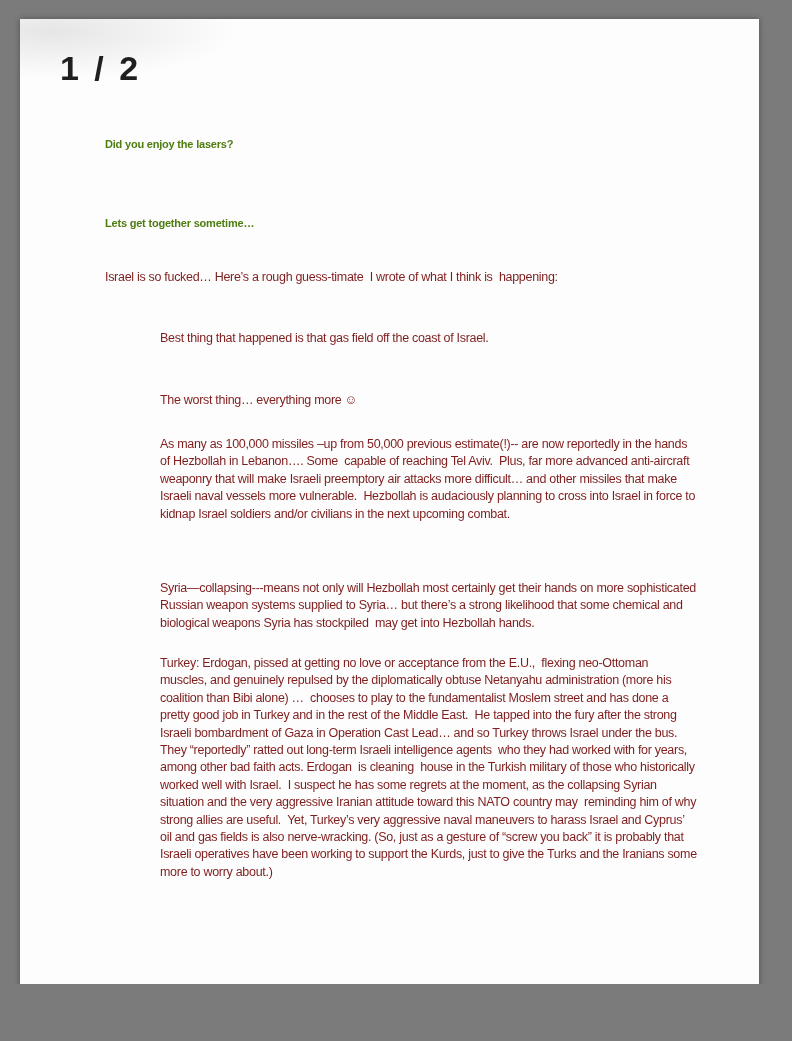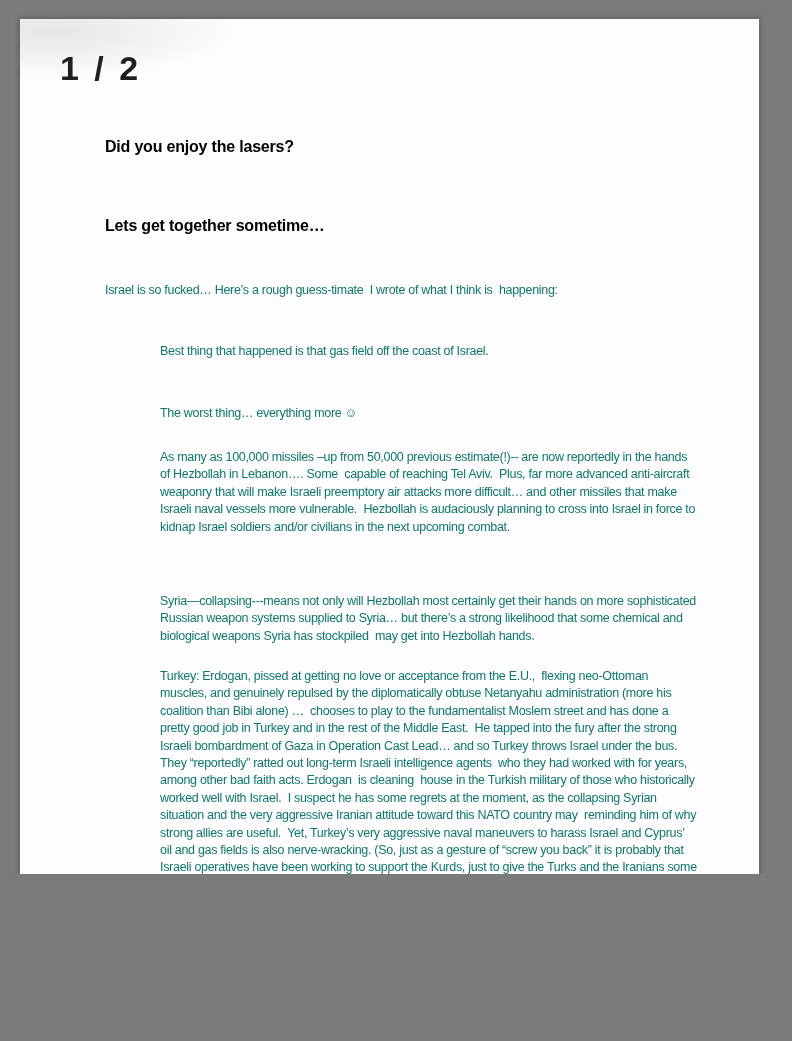--- a/index.html
+++ b/index.html
@@ -1,18 +1,18 @@
 <!DOCTYPE html>
 <html><head>
 <meta charset="utf-8">
 <style>
   html,body{margin:0;padding:0;background:#7b7b7b;}
   .frame{
     position:relative;
-    width:792px;height:874px;
+    width:792px;height:984px;
     background:#7b7b7b;
     overflow:hidden;
     font-family:"Liberation Sans", sans-serif;
   }
   .page{
     position:absolute;
     left:20px;top:19px;
     width:739px;height:1015px;
     background:#fdfdfd;
     box-shadow:0 0 6px rgba(0,0,0,0.35);
@@ -26,32 +26,31 @@
   }
   .abs{position:absolute;}
   .page-number{
     left:40px;top:30px;
     font-size:34px;font-weight:bold;
     letter-spacing:3px;
     color:#1f1f1f;
   }
   .bold-line{
     left:85px;
-    font-size:16px;font-weight:bold;
+    font-size:11px;font-weight:bold;
     letter-spacing:-0.2px;
-    color:#000000;
+    color:#4d7c0f;
     white-space:pre-wrap;
   }
   .body-text{
     font-size:12.5px;
     line-height:17.4px;
     letter-spacing:-0.3px;
-    color:#0f766e;
+    color:#7f1d1d;
     white-space:pre-wrap;
-    margin-top:13px;
   }
   .intro{left:85px;top:250px;width:560px;}
   .indent{left:140px;width:537px;}
   .p-best{top:311px;}
   .p-worst{top:373px;}
   .p-missiles{top:417px;}
   .p-syria{top:561px;}
   .p-turkey{top:636px;}
   .footer{
     right:4px;top:971px;

